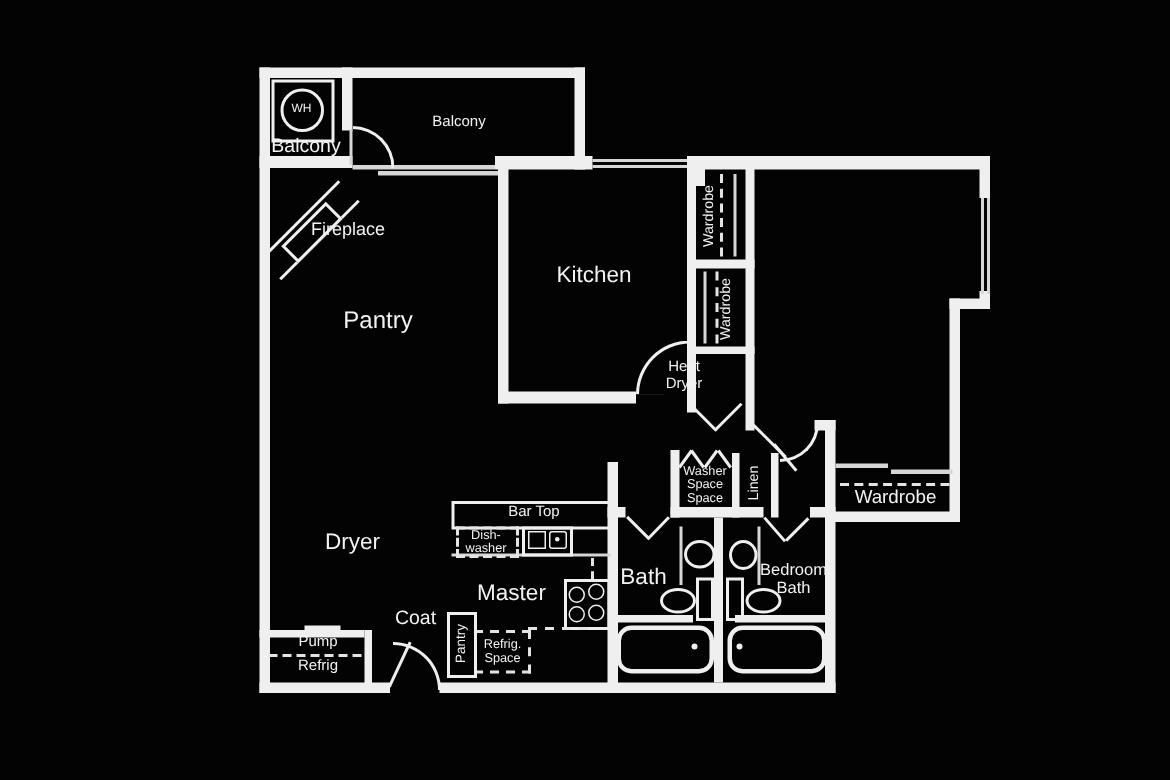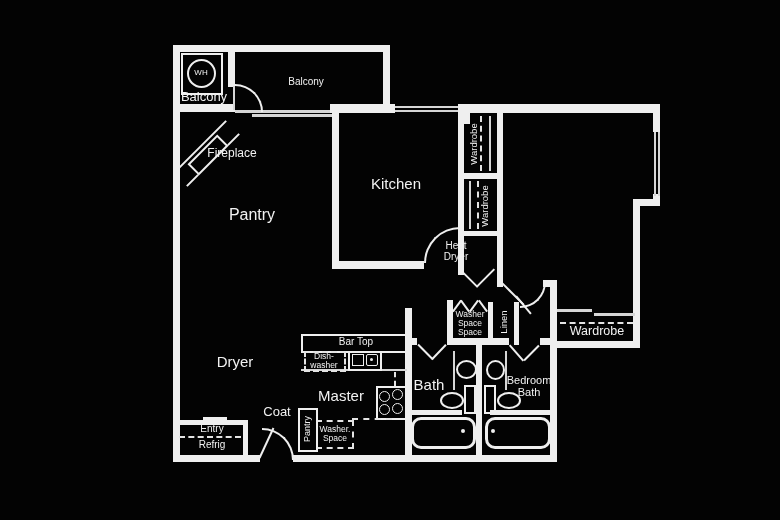--- a/index.html
+++ b/index.html
@@ -127,21 +127,21 @@
   <div class="dot" style="left:370px;top:358px;width:3px;height:3px;"></div>
   <div class="dash-v" style="left:394px;top:372px;height:14px;"></div>
   <div class="box" style="left:376px;top:386px;width:27px;height:30px;"></div>
   <div class="ellipse" style="left:379px;top:391px;width:9px;height:9px;border-width:1.5px;"></div>
   <div class="ellipse" style="left:392px;top:389px;width:9px;height:9px;border-width:1.5px;"></div>
   <div class="ellipse" style="left:379px;top:404px;width:9px;height:9px;border-width:1.5px;"></div>
   <div class="ellipse" style="left:392px;top:403px;width:9px;height:9px;border-width:1.5px;"></div>
   <div class="dash-h" style="left:352px;top:418px;width:40px;"></div>
   <div class="dashbox" style="left:316px;top:420px;width:34px;height:25px;"></div>
   <div class="lbl" style="left:335px;top:434px;font-size:8.5px;">
-    <span>Washer.</span><br>
+    <span>Refrig.</span><br>
     <span>Space</span>
   </div>
   <div class="box" style="left:298px;top:408px;width:16px;height:40px;"></div>
   <div class="vlbl" style="left:307px;top:429px;font-size:9px;">Pantry</div>
   <div class="lbl" style="left:341px;top:396px;font-size:15px;">Master</div>
 
   <div class="wall" style="left:405px;top:338px;width:12px;height:7px;"></div>
   <div class="wall" style="left:447px;top:338px;width:62px;height:7px;"></div>
   <div class="wall" style="left:540px;top:338px;width:17px;height:7px;"></div>
   <div class="wall" style="left:476px;top:345px;width:6px;height:110px;"></div>
@@ -166,19 +166,19 @@
   <div class="lbl" style="left:429px;top:385px;font-size:15px;">Bath</div>
   <div class="lbl" style="left:529px;top:387px;font-size:11px;">
     <span>Bedroom</span><br>
     <span>Bath</span>
   </div>
 
   <div class="wall" style="left:173px;top:420px;width:70px;height:5px;"></div>
   <div class="wall" style="left:203px;top:417px;width:24px;height:4px;"></div>
   <div class="wall" style="left:243px;top:420px;width:5px;height:37px;"></div>
   <div class="dash-h" style="left:179px;top:436px;width:62px;"></div>
-  <div class="lbl" style="left:212px;top:429px;font-size:10px;">Entry</div>
+  <div class="lbl" style="left:212px;top:429px;font-size:10px;">Pump</div>
   <div class="lbl" style="left:212px;top:445px;font-size:10px;">Refrig</div>
   <div class="line" style="left:250px;top:442px;width:33px;transform:rotate(-65deg);"></div>
   <div class="arc" style="left:262px;top:428px;width:30px;height:30px;border-top:2px solid #efefef;border-right:2px solid #efefef;border-top-right-radius:100%;"></div>
   <div class="lbl" style="left:277px;top:412px;font-size:13px;">Coat</div>
 
 </div>
 
 </body></html>

